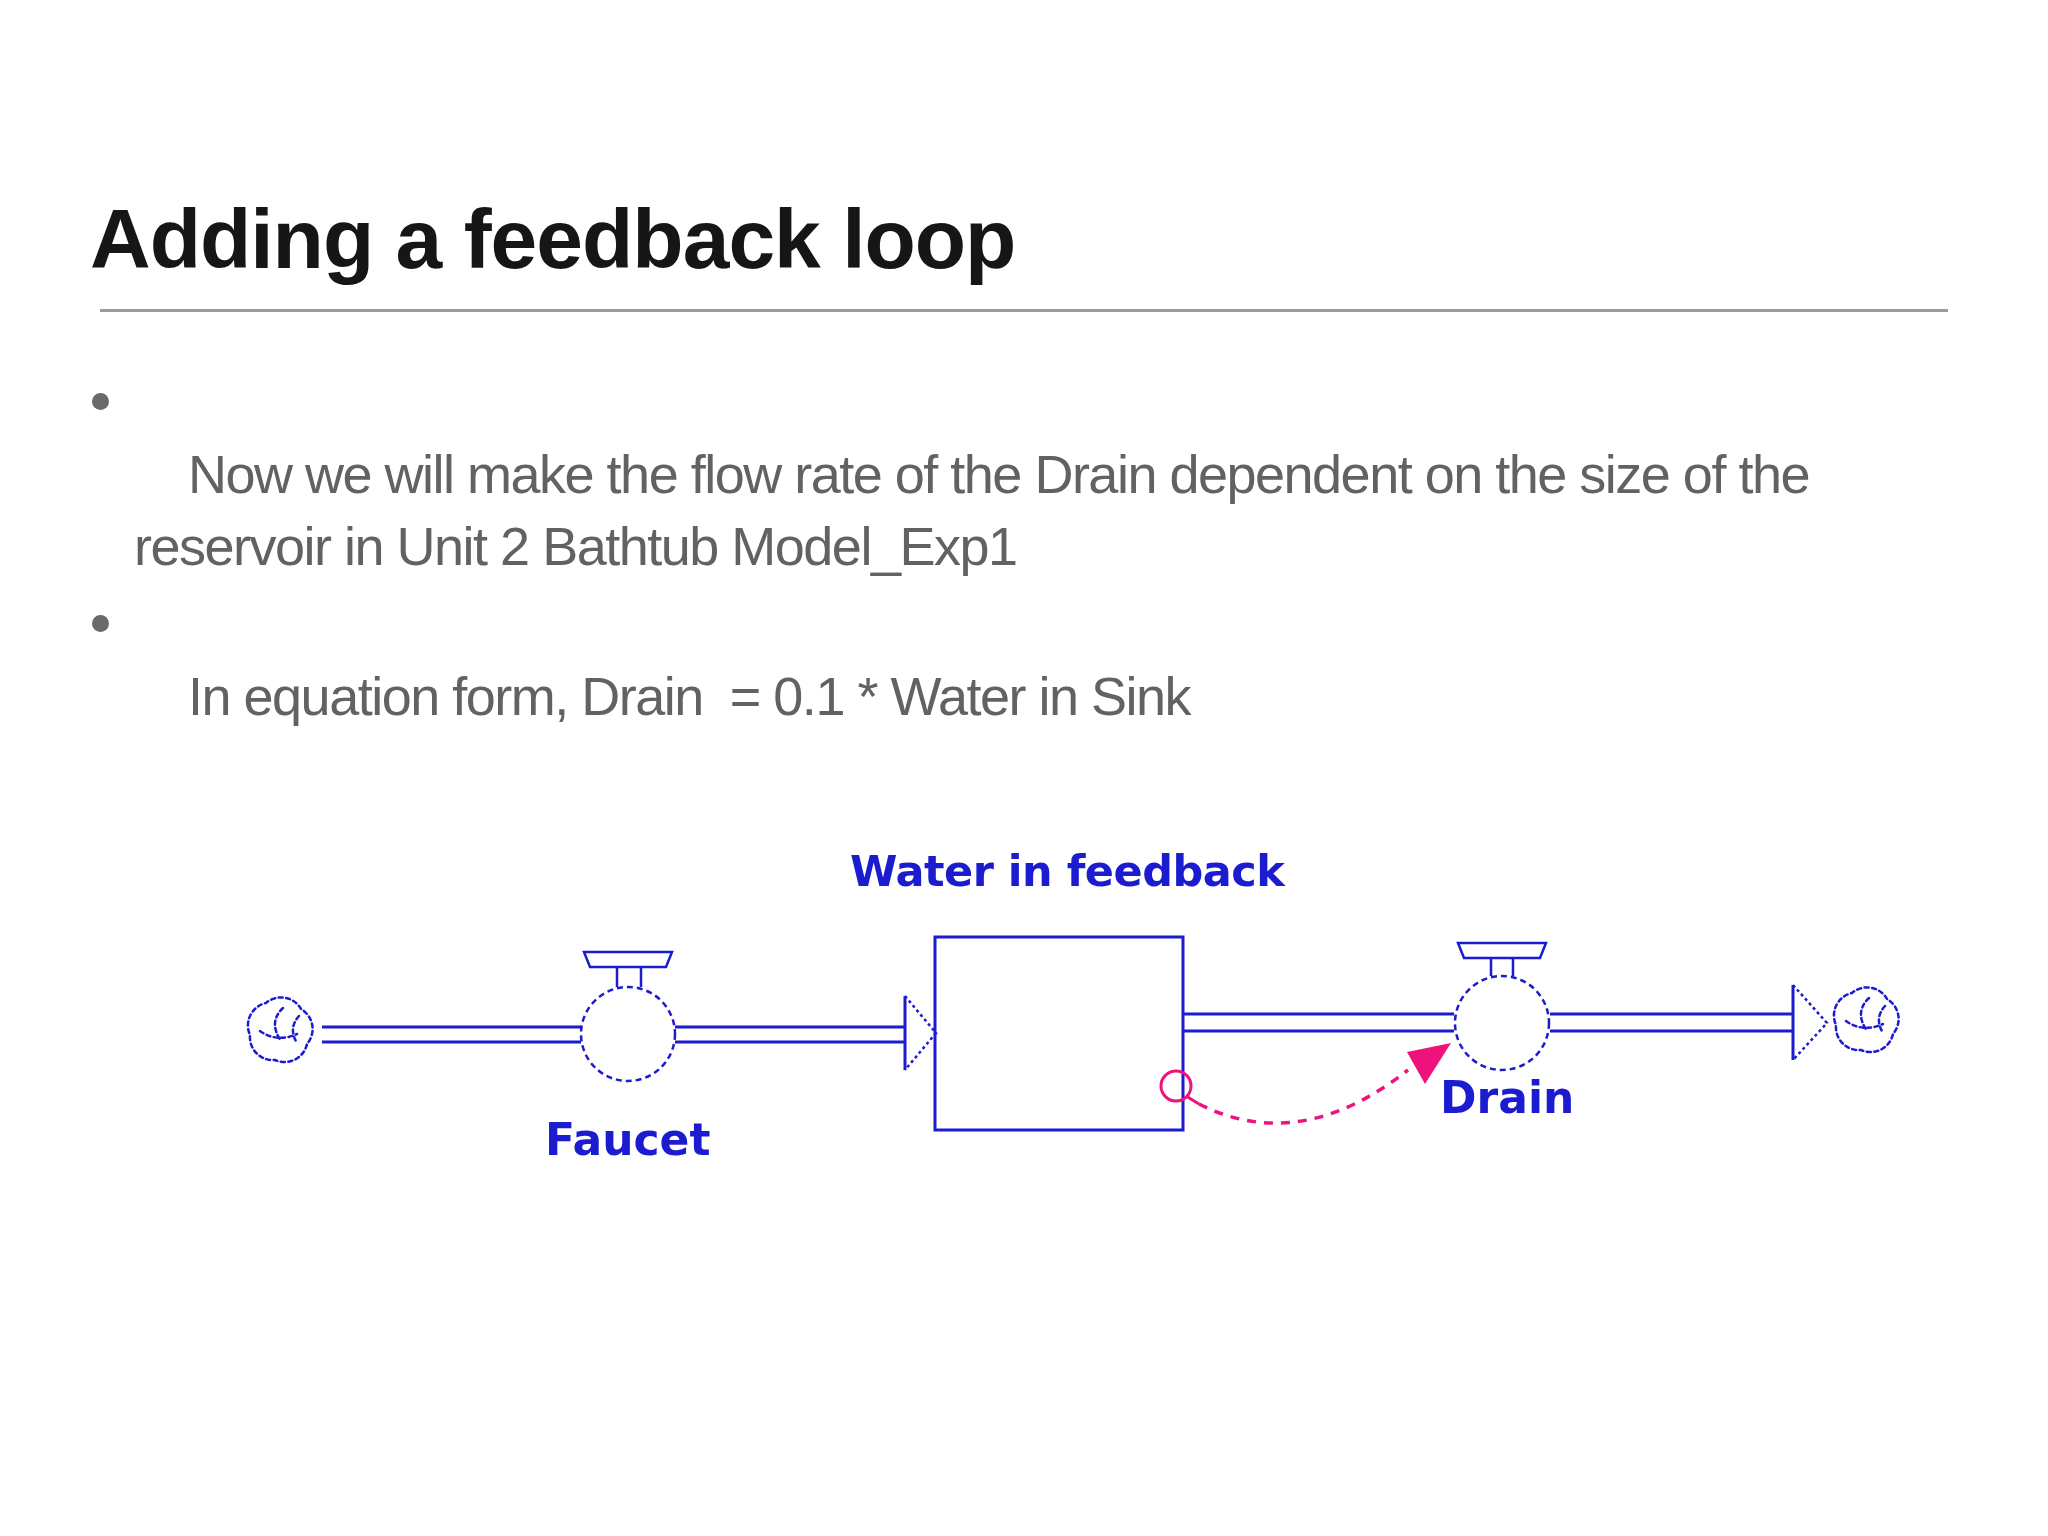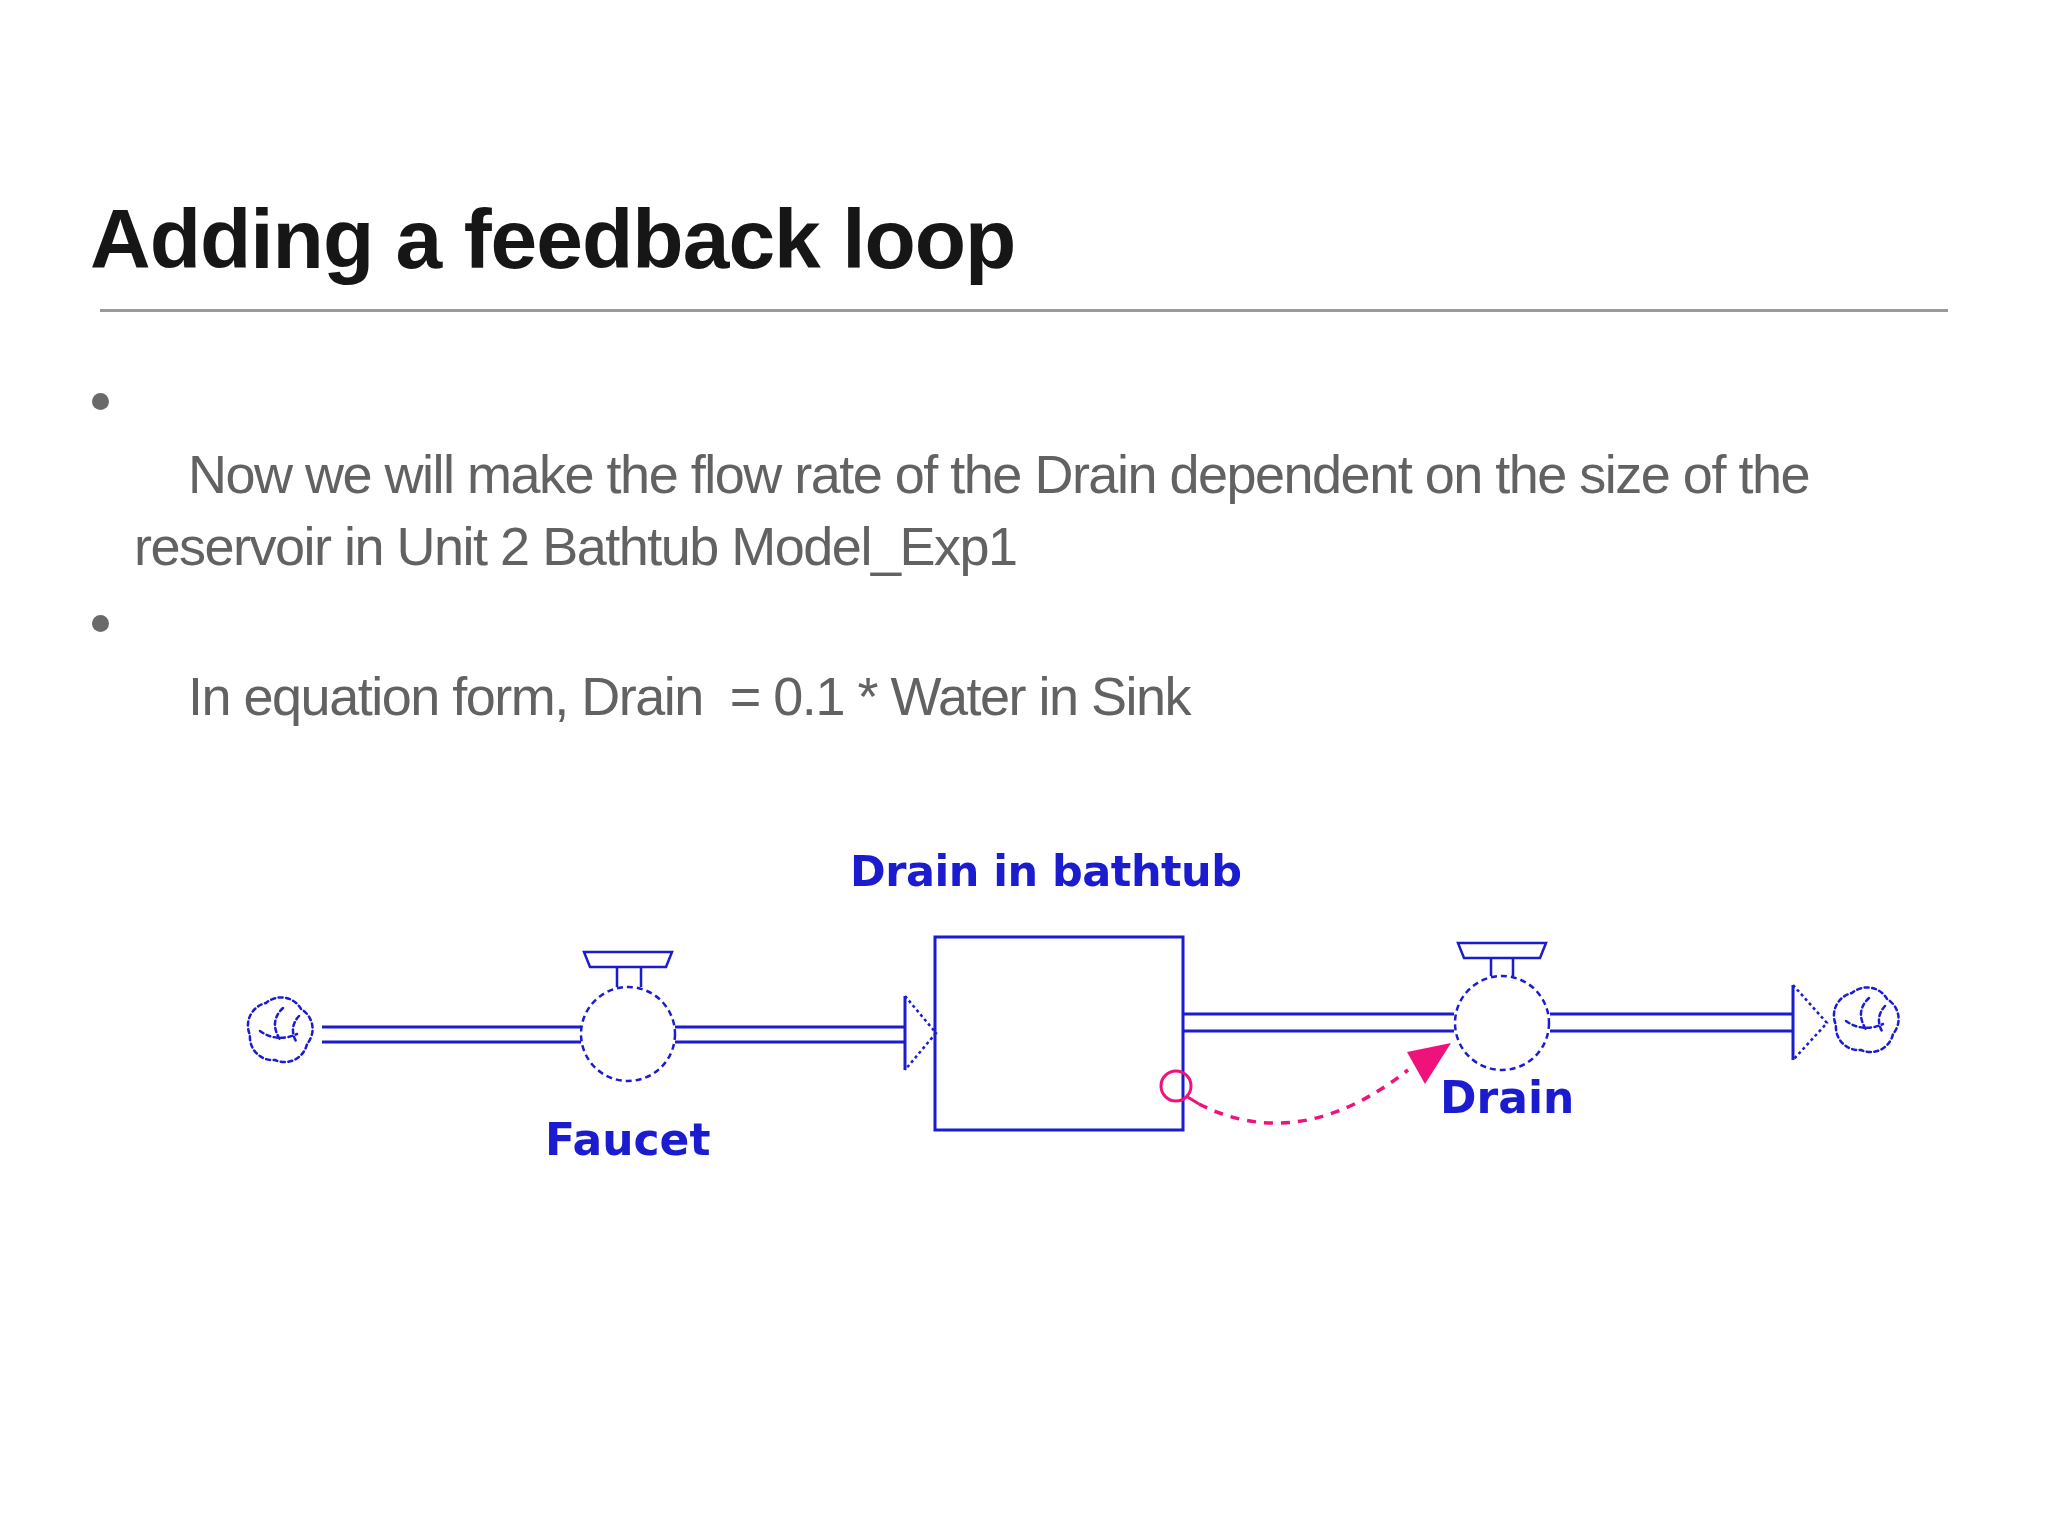--- a/index.html
+++ b/index.html
@@ -143,18 +143,18 @@
       </g>
 
       <g>
         <circle class="pk pk-circle" cx="1176" cy="1086" r="15"></circle>
         <path class="pk pk-stub" d="M1186,1096 L1199,1104"></path>
         <path class="pk pk-curve" d="M1199,1104 Q1300,1155 1408,1070"></path>
         <path class="pk-head" d="M1451,1043 L1407,1052 L1425,1084 Z"></path>
       </g>
     </svg>
 
-    <div class="diagram-label stock-label">Drain in bathtub</div>
+    <div class="diagram-label stock-label">Water in feedback</div>
     <div class="diagram-label faucet-label">Faucet</div>
     <div class="diagram-label drain-label">Drain</div>
   </div>
 
 </div>
 
 </body></html>

